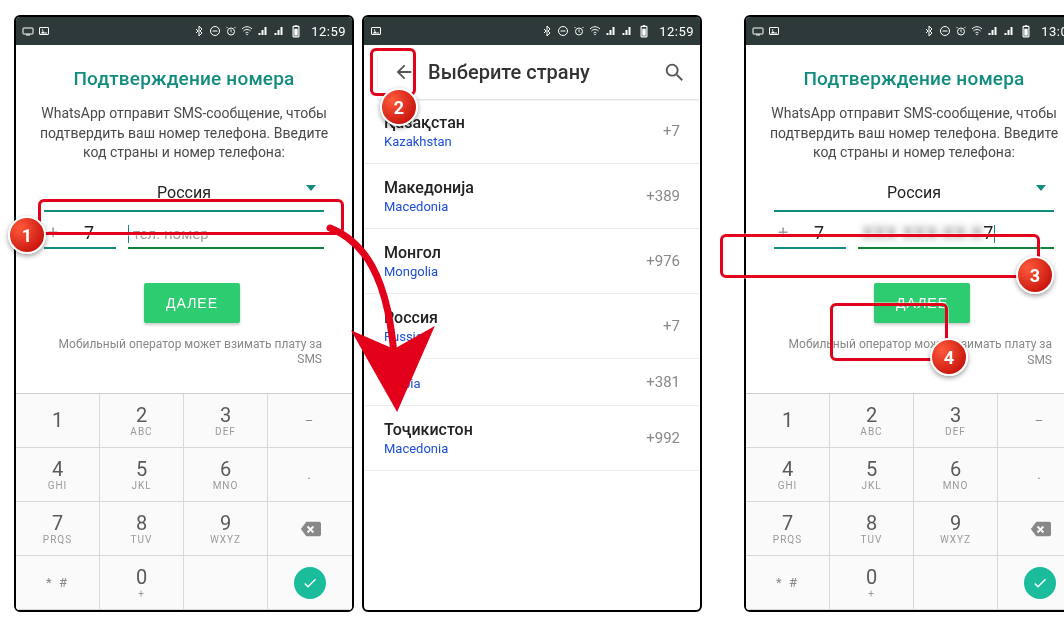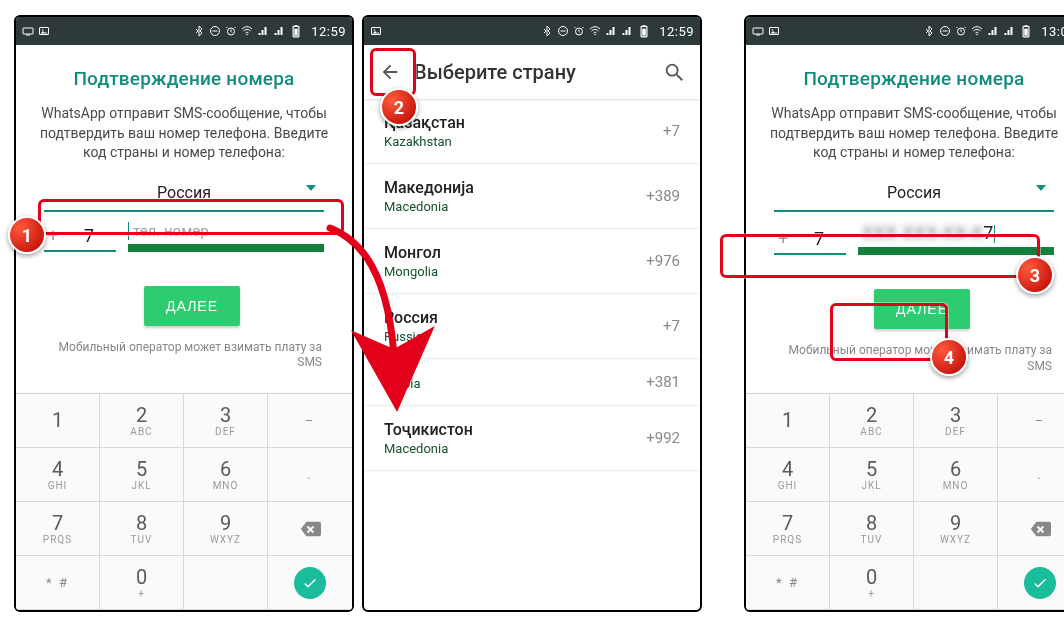--- a/index.html
+++ b/index.html
@@ -48,21 +48,21 @@
     border-top:6px solid #128c7e;
   }
 
   .phone-row {
     display:flex; align-items:flex-end; margin:10px 28px 0; gap:12px;
   }
   .cc-wrap { display:flex; align-items:center; flex-direction:row; width:72px;
     border-bottom:2px solid #128c7e; }
   .cc-plus { color:#9e9e9e; font-size:18px; padding:0 4px 4px; }
   .cc-val  { color:#222; font-size:18px; text-align:center; flex:1; padding-bottom:4px;}
-  .num-wrap { flex:1; border-bottom:8px solid #15803d; display:flex; }
+  .num-wrap { flex:1; border-bottom:2px solid #15803d; display:flex; }
   .num-placeholder { color:#9e9e9e; font-size:15px; padding:0 0 4px 4px; flex:1;}
   .num-value { color:#222; font-size:18px; padding:0 0 4px 4px; flex:1; letter-spacing:0.5px;}
   .num-filled { filter: blur(3px); color:#777;}
   .num-cursor { display:inline-block; width:1px; height:18px; background:#128c7e; vertical-align:middle; }
 
   .next-btn-wrap { text-align:center; margin-top:34px;padding-left:16px;}
   .next-btn {
     display:inline-block; background:#2ecc71; color:#fff; font-size:14px; font-weight:500;
     letter-spacing:1px; padding:12px 22px; border:none; border-radius:2px;
     box-shadow:0 2px 3px rgba(0,0,0,.2); cursor:pointer;
@@ -88,36 +88,37 @@
   .kp-done {
     width:32px; height:32px; border-radius:50%; background:#1abc9c;
     display:flex; align-items:center; justify-content:center;
   }
   .kp-done svg{ width:16px; height:16px; fill:#fff;}
 
   
   .appbar {
     height:54px; display:flex; align-items:center; padding:0 6px;
     box-shadow:0 1px 2px rgba(0,0,0,.15);
+    margin-left:14px;
   }
   .appbar .icon-btn {
     width:40px; height:40px; display:flex; align-items:center; justify-content:center;
     cursor:pointer; border-radius:50%;
   }
   .appbar .icon-btn svg{ width:22px; height:22px; fill:#555;}
   .appbar .ab-title { flex:1; color:#333; font-size:20px; font-weight:500; padding-left:4px;}
 
   .country-list { }
   .country-item {
     padding:14px 20px; border-bottom:1px solid #ececec; display:flex; align-items:center;
     cursor:pointer;
   }
   .ci-txt { flex:1; }
   .ci-name { color:#222; font-size:16px; font-weight:500; }
-  .ci-sub  { color:#14532d; font-size:13px; margin-top:2px; }
+  .ci-sub  { color:#1d4ed8; font-size:13px; margin-top:2px; }
   .ci-code { color:#888; font-size:15px; }
 
   
   .anno-box {
     position:absolute; border:3px solid #e2001a; border-radius:6px;
     box-shadow:0 0 0 1px rgba(255,255,255,.4); pointer-events:none;
   }
   .anno-num {
     position:absolute; width:34px; height:34px; border-radius:50%;
     background:radial-gradient(circle at 30% 30%, #ff5a3c, #b80000);

